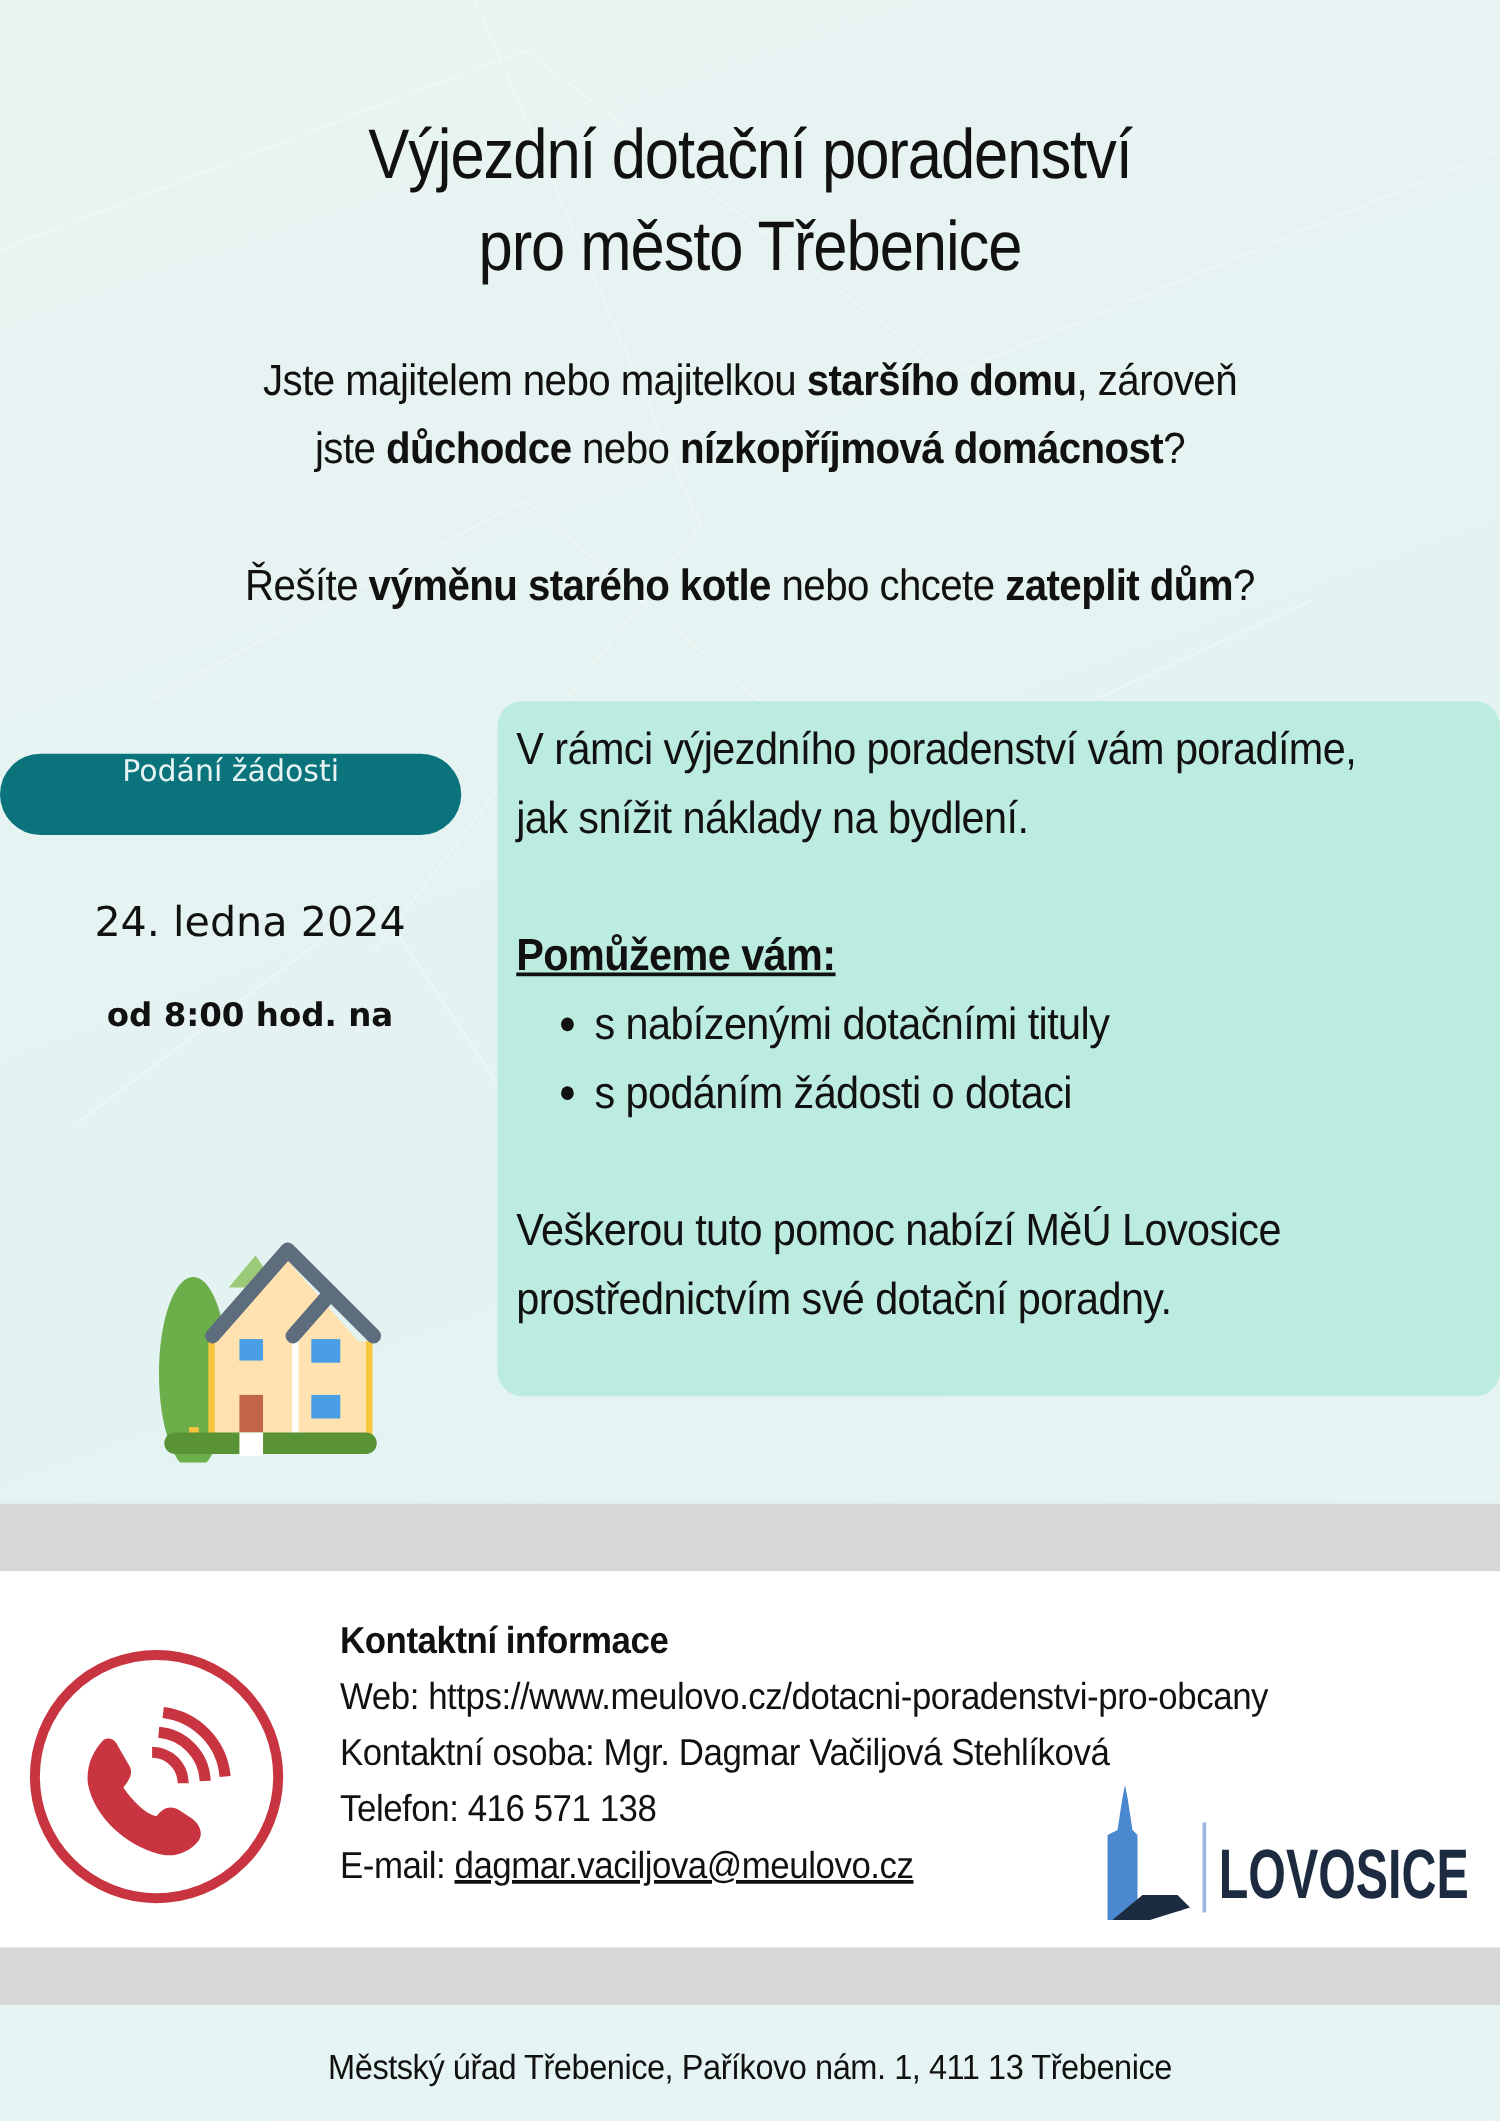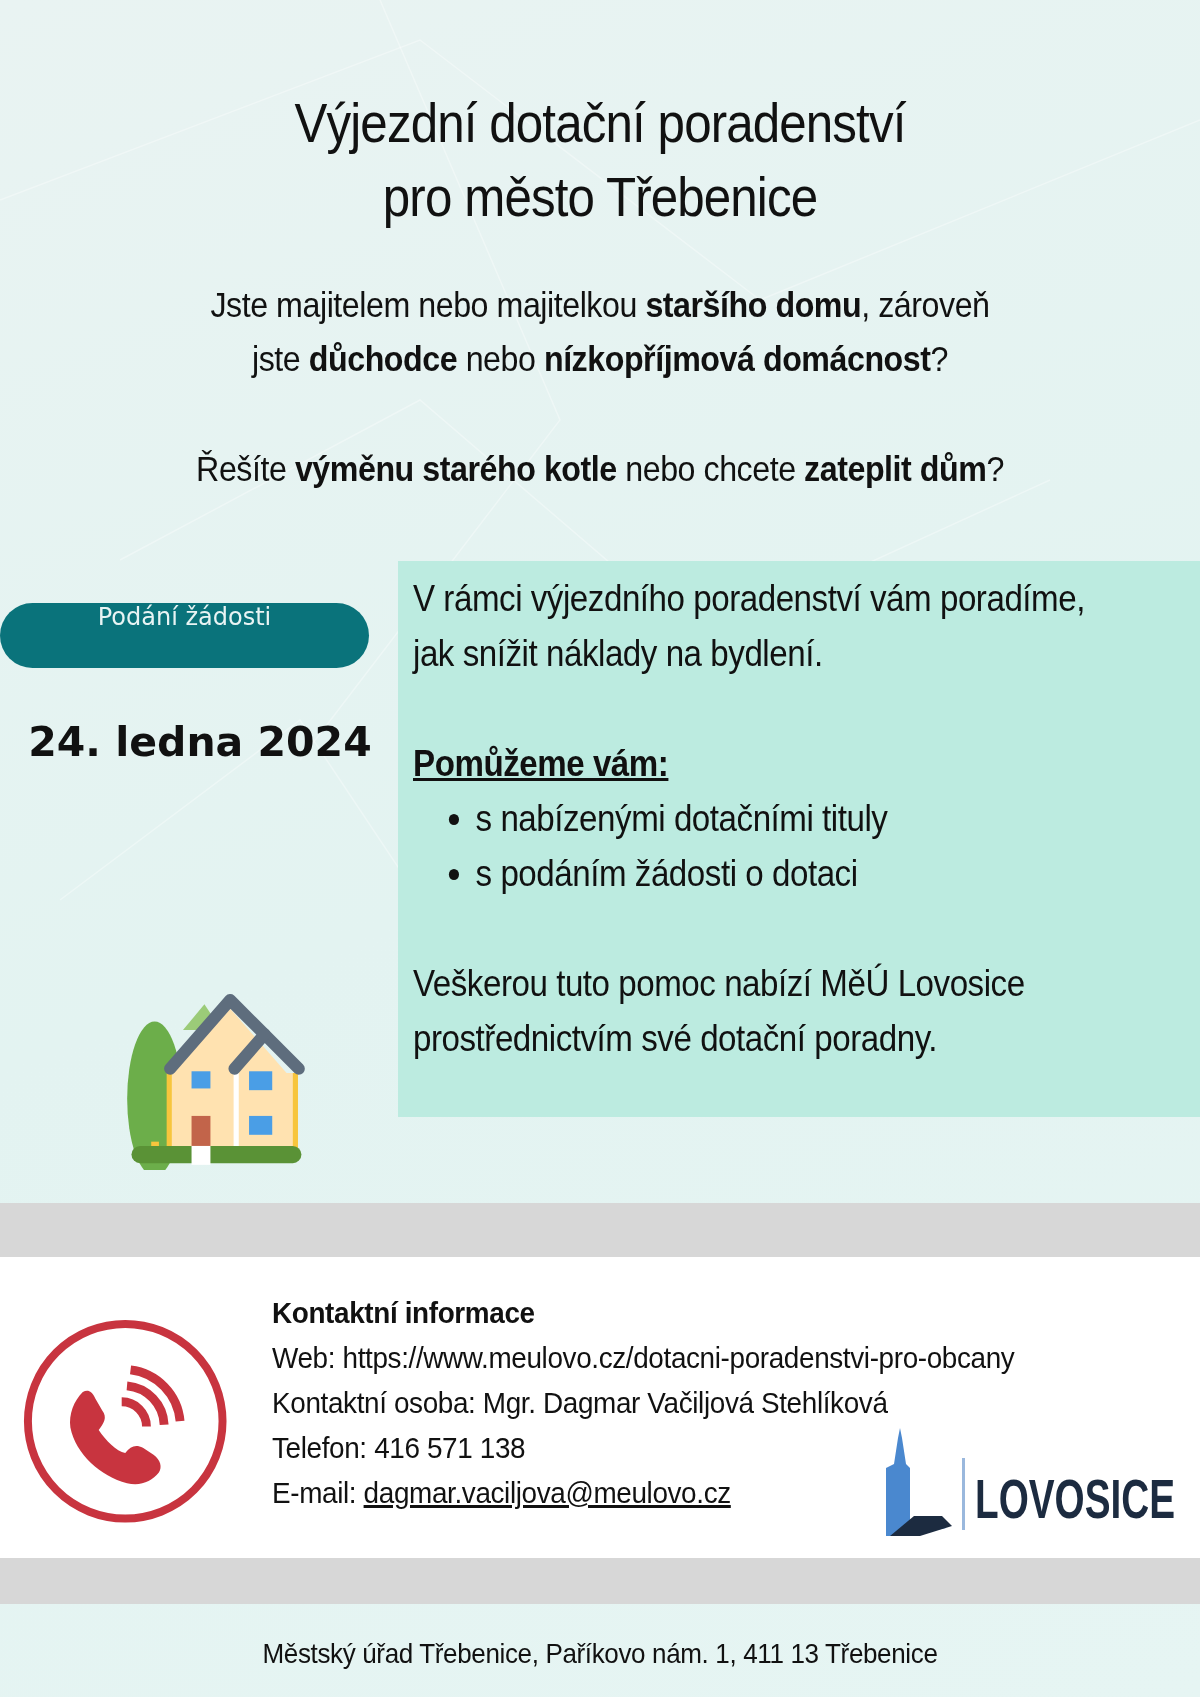--- a/index.html
+++ b/index.html
@@ -23,29 +23,30 @@
   .intro b { font-weight: bold; }
   .q2 { top: 442px; }
   .pill {
     left: 0; top: 603px; width: 369px; height: 65px; border-radius: 33px;
     background: #0a737b; color: #e8f4f4; font-size: 24px;
     display: flex; justify-content: center;
     font-family: "DejaVu Sans", sans-serif; font-weight: normal;
   }
   .date {
     left: 0; width: 400px; top: 718px; text-align: center;
-    font-family: "DejaVu Sans", sans-serif; font-weight: bold; font-size: 41px;
+    font-family: "DejaVu Sans", sans-serif; font-weight: normal; font-size: 33px;
   }
   .time {
     left: 0; width: 400px; top: 792px; text-align: center;
     font-family: "DejaVu Sans", sans-serif; font-weight: bold; font-size: 26px; line-height: 42px;
   }
   .panel {
     left: 398px; top: 561px; width: 802px; height: 556px;
     background: #bcebe0;
+    border-radius: 20px;
   }
   .panel .txt {
     position: absolute; left: 15px; top: 10px; width: 780px;
     font-size: 36px; line-height: 55px; letter-spacing: -0.5px;
     transform: scaleX(0.92); transform-origin: left;
   }
   .panel .head { font-weight: bold; text-decoration: underline; margin-top: 55px; }
   .panel ul { margin: 0; padding-left: 68px; }
   .panel li { line-height: 55px; }
   .panel .p3 { margin-top: 55px; }
@@ -98,20 +99,21 @@
   <span>Řešíte </span><b>výměnu starého kotle</b><span> nebo chcete </span><b>zateplit dům</b><span>?</span>
 </div>
 
 <div class="abs pill">
   <span>Podání žádosti</span>
 </div>
 
 <div class="abs date">24. ledna 2024</div>
 
 <div class="abs time">
+  <div>od 8:00 hod. na</div>
 </div>
 
 <div class="abs panel">
   <div class="txt">
     <div>V rámci výjezdního poradenství vám poradíme, jak snížit náklady na bydlení.</div>
     <div class="head">Pomůžeme vám:</div>
     <ul>
       <li>s nabízenými dotačními tituly</li>
       <li>s podáním žádosti o dotaci</li>
     </ul>

